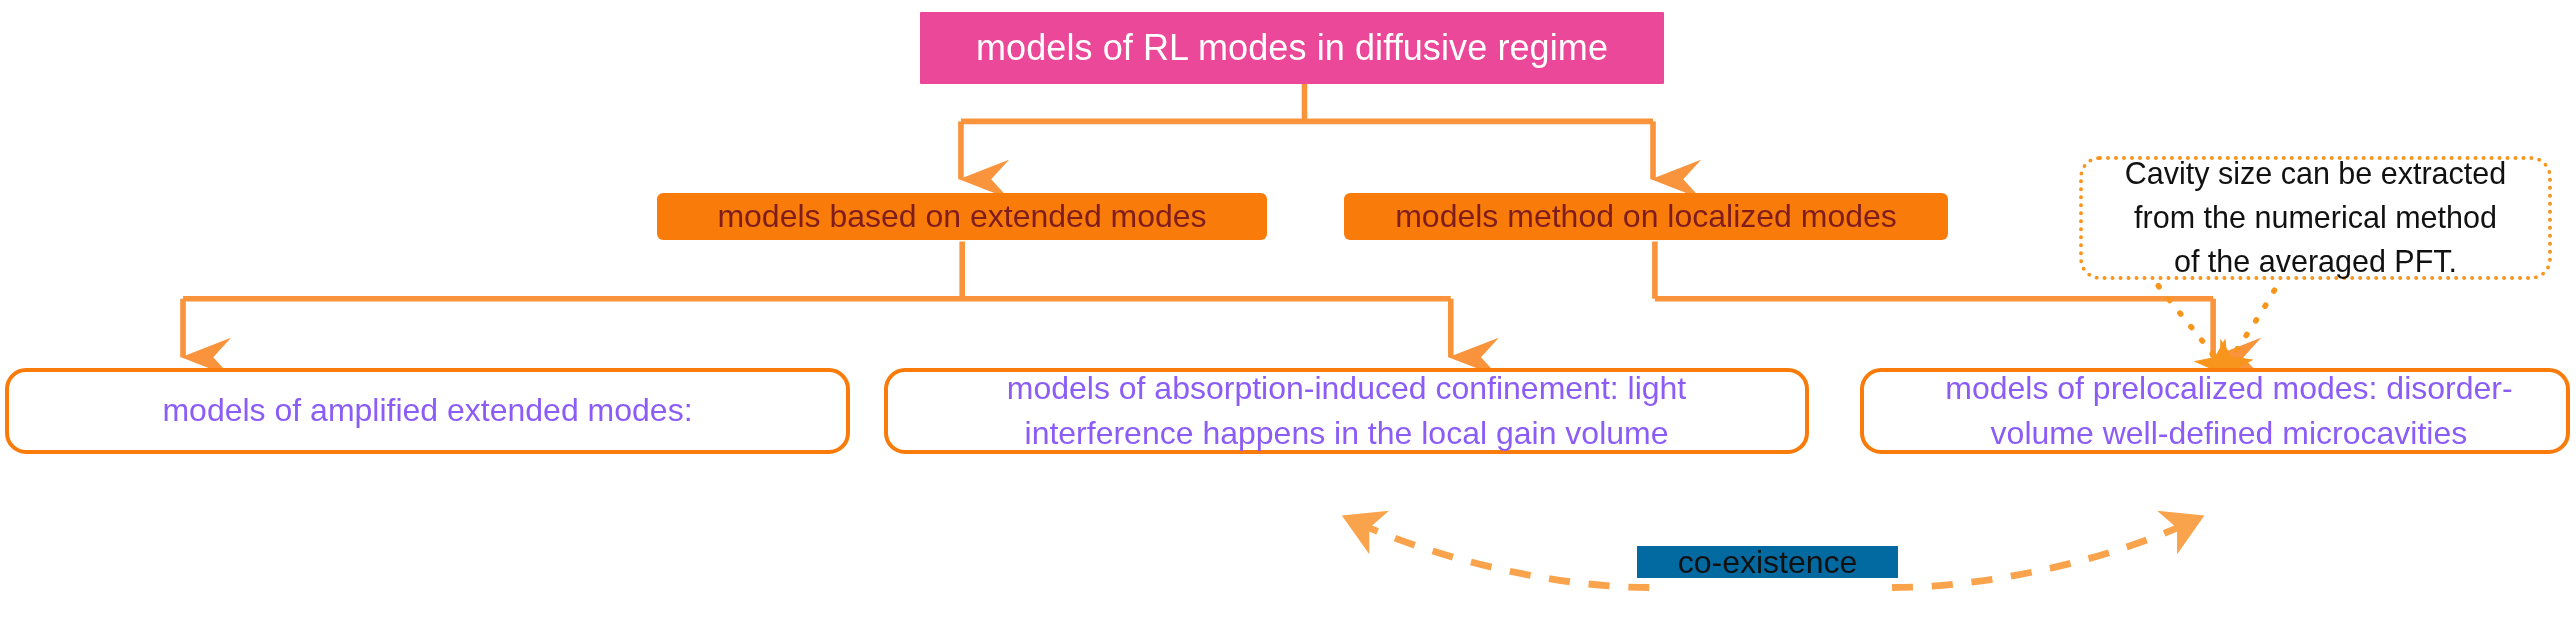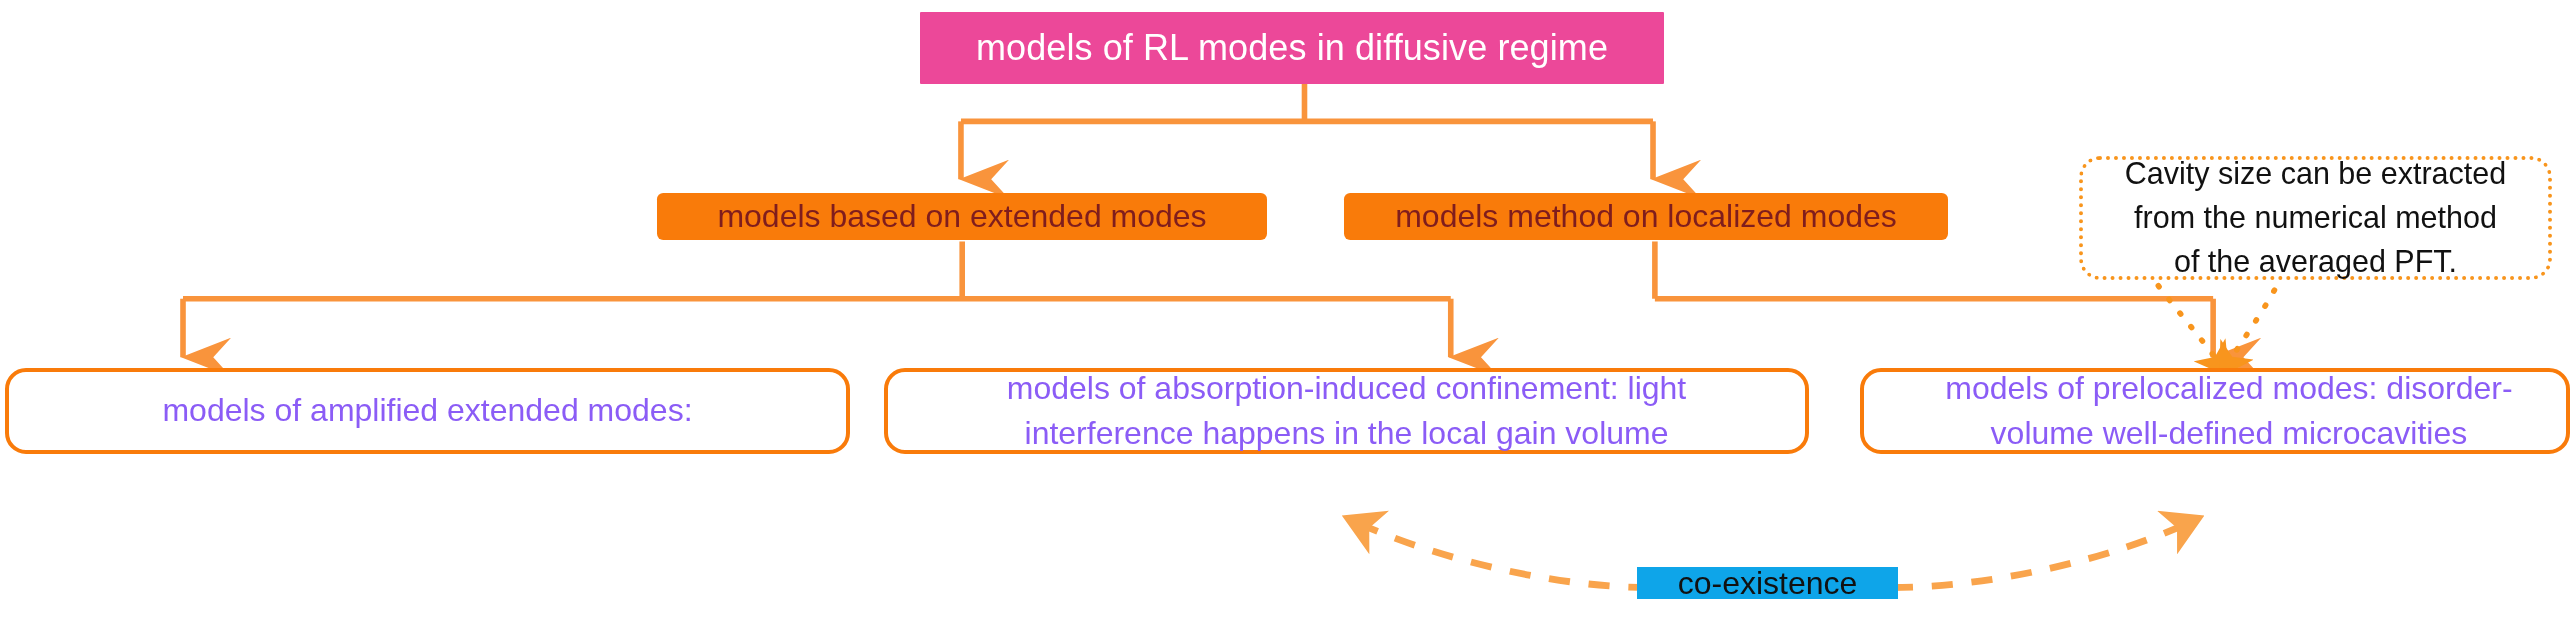--- a/index.html
+++ b/index.html
@@ -72,26 +72,26 @@
     color:#111111;
     font-size:30.5px;
     line-height:1.44;
     padding:0 10px;
     margin-top:39px;
   }
 
   
   #coexistence-label{
     position:absolute;
-    left:1637px;top:567px;
+    left:1637px;top:546px;
     width:261px;
     text-align:center;
     font-size:32px;
     color:#111111;
-    background:#0ea5e9;
+    background:#0369a1;
     line-height:1;
   }
 </style>
 </head>
 <body>
 
 <div id="stage">
 
   <svg id="wires" viewBox="0 0 4139 993" xmlns="http://www.w3.org/2000/svg">
     <defs>

